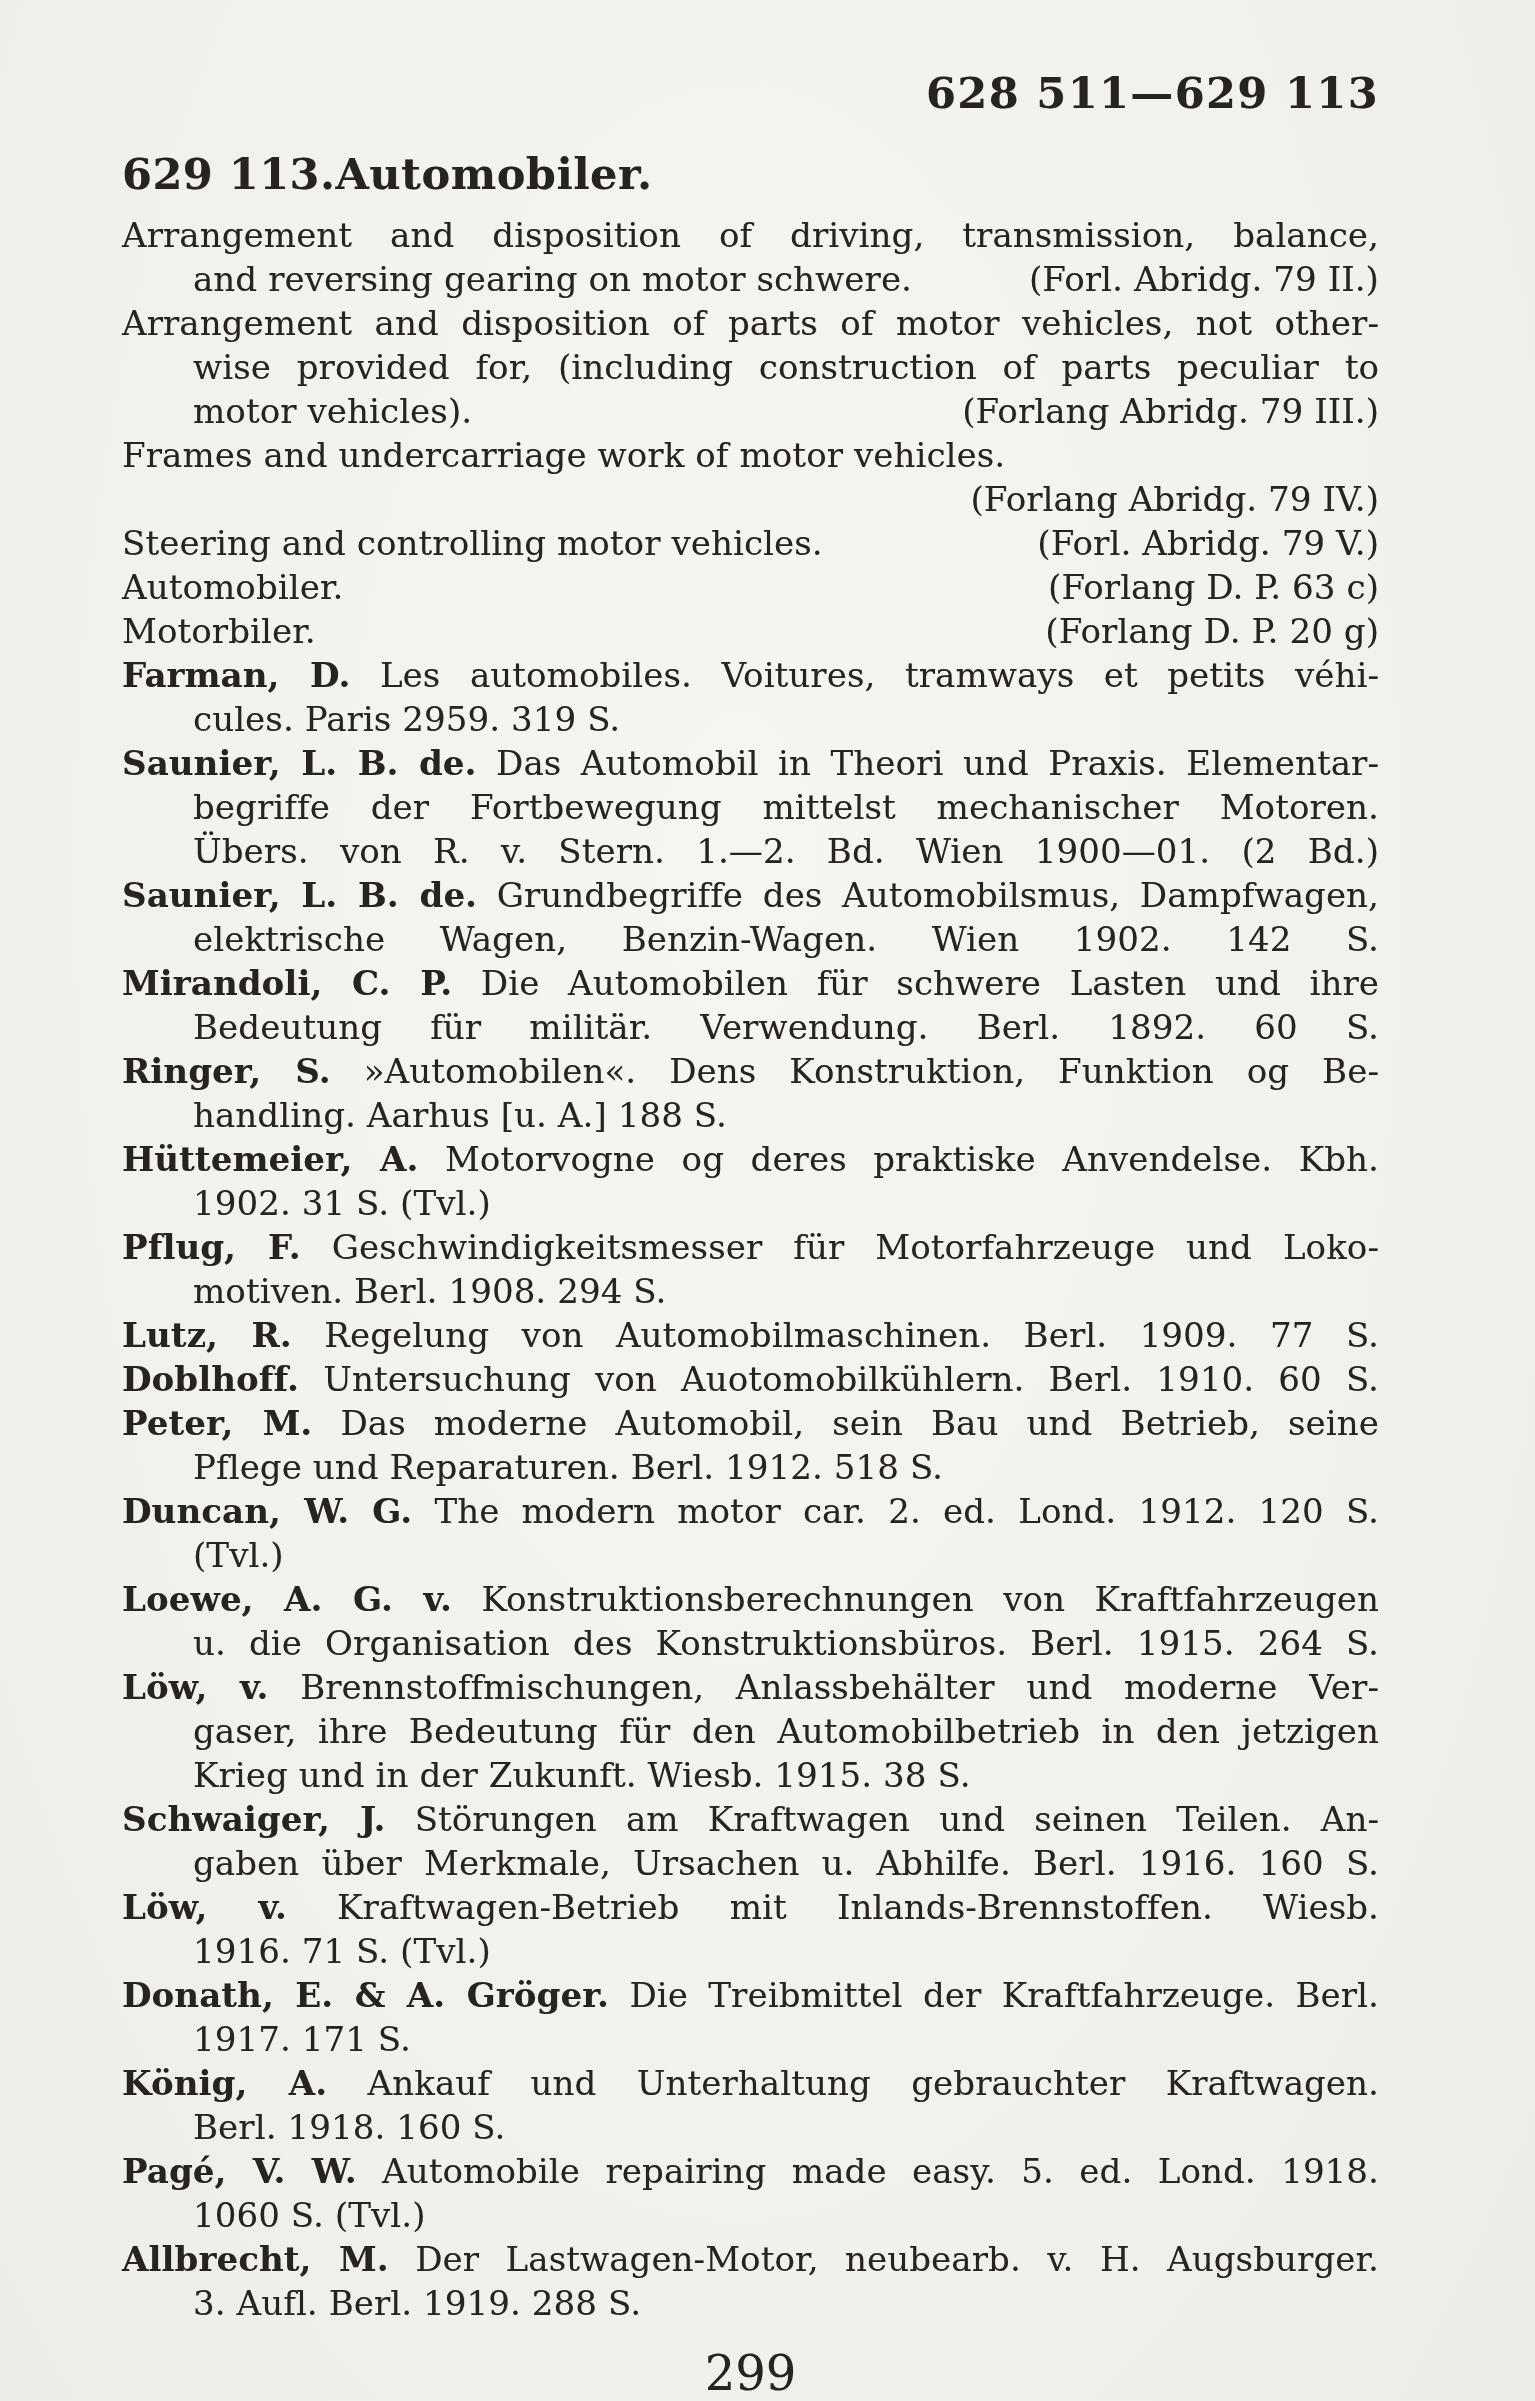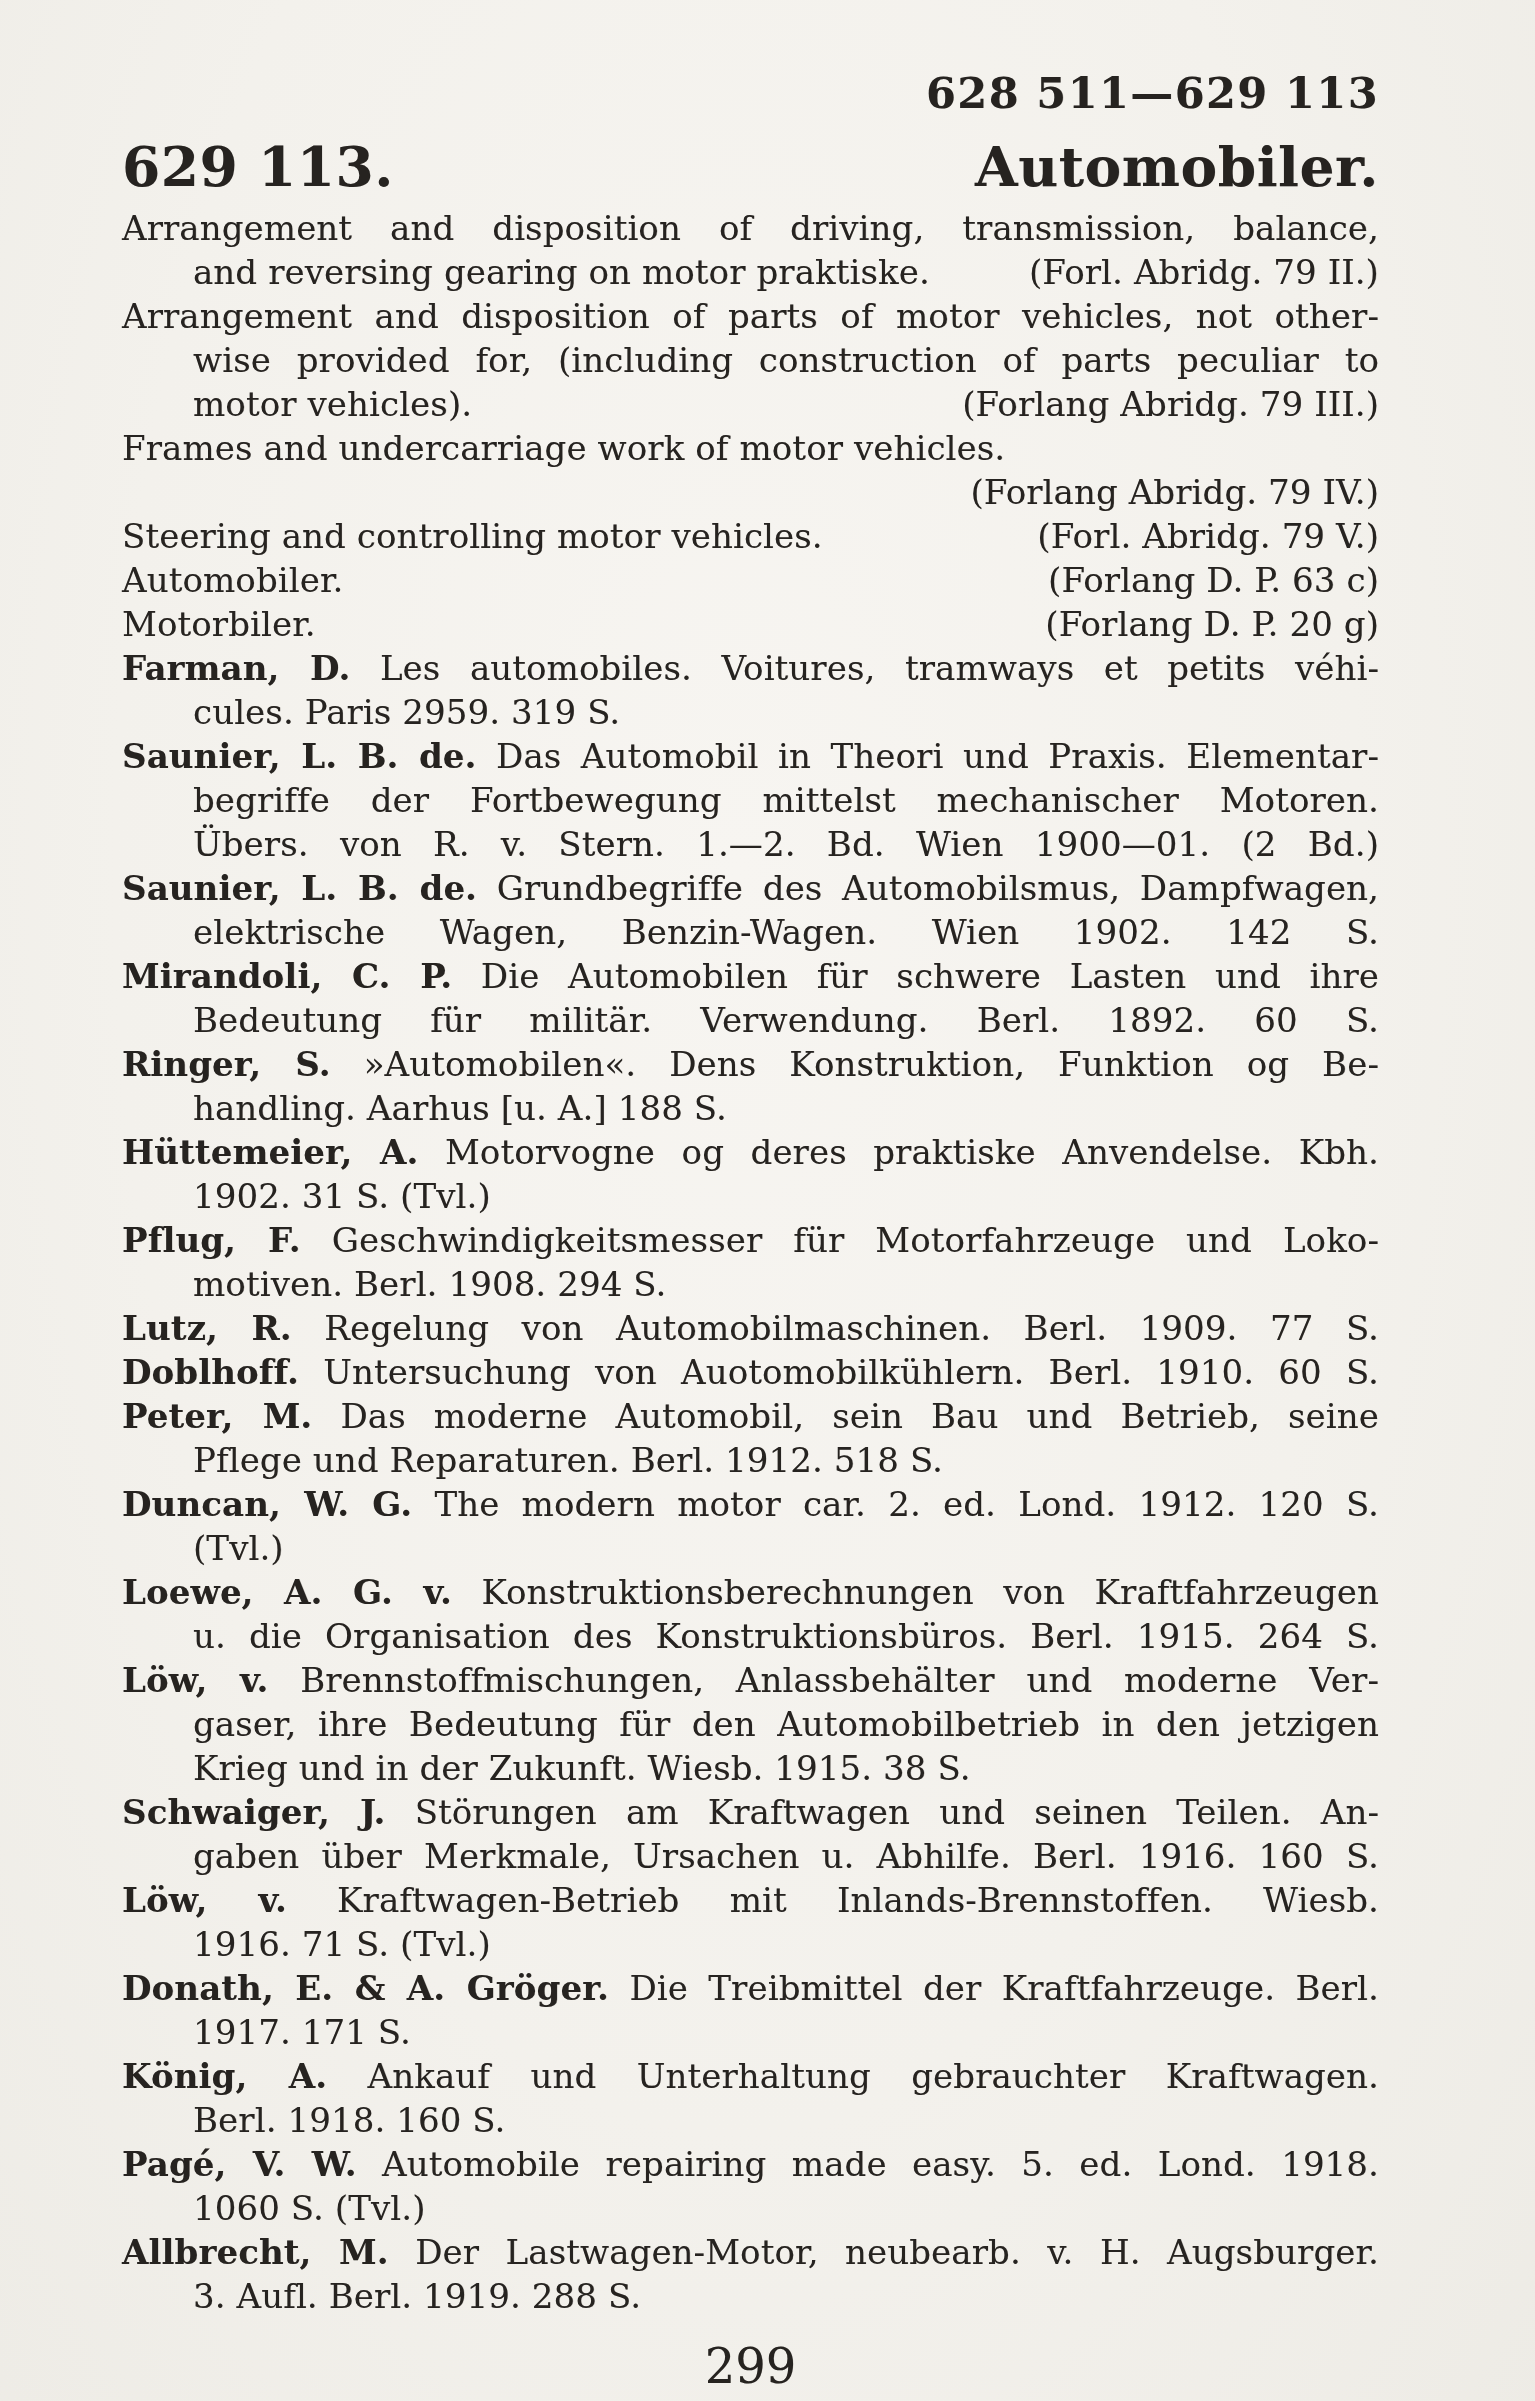--- a/index.html
+++ b/index.html
@@ -22,25 +22,24 @@
   .header-row {
     text-align: right;
     font-weight: bold;
     font-size: 43px;
     line-height: 53px;
     letter-spacing: 1.4px;
     white-space: nowrap;
   }
   .section-row {
     display: flex;
-    justify-content: space-between;
     align-items: baseline;
-    margin-top: 20px;
+    margin-top: 27px;
     font-weight: bold;
-    font-size: 55px;
+    font-size: 43px;
     line-height: 54px;
     letter-spacing: 0.5px;
   }
   .text-block {
     margin-top: 12px;
     font-size: 34px;
     line-height: 44px;
     letter-spacing: 0.1px;
   }
   .line { min-height: 44px; }
@@ -73,21 +72,21 @@
   <div class="header-row">628 511—629 113</div>
 
   <div class="section-row">
     <span>629 113.</span>
     <span>Automobiler.</span>
   </div>
 
   <div class="text-block">
       <div class="line justify"><span>Arrangement and disposition of driving, transmission, balance,</span></div>
       <div class="line split indent">
-        <span><span>and reversing gearing on motor praktiske.</span></span>
+        <span><span>and reversing gearing on motor schwere.</span></span>
         <span>(Forl. Abridg. 79 II.)</span>
       </div>
       <div class="line justify"><span>Arrangement and disposition of parts of motor vehicles, not other-</span></div>
       <div class="line justify indent"><span>wise provided for, (including construction of parts peculiar to</span></div>
       <div class="line split indent">
         <span><span>motor vehicles).</span></span>
         <span>(Forlang Abridg. 79 III.)</span>
       </div>
       <div class="line left"><span>Frames and undercarriage work of motor vehicles.</span></div>
       <div class="line right"><span>(Forlang Abridg. 79 IV.)</span></div>

